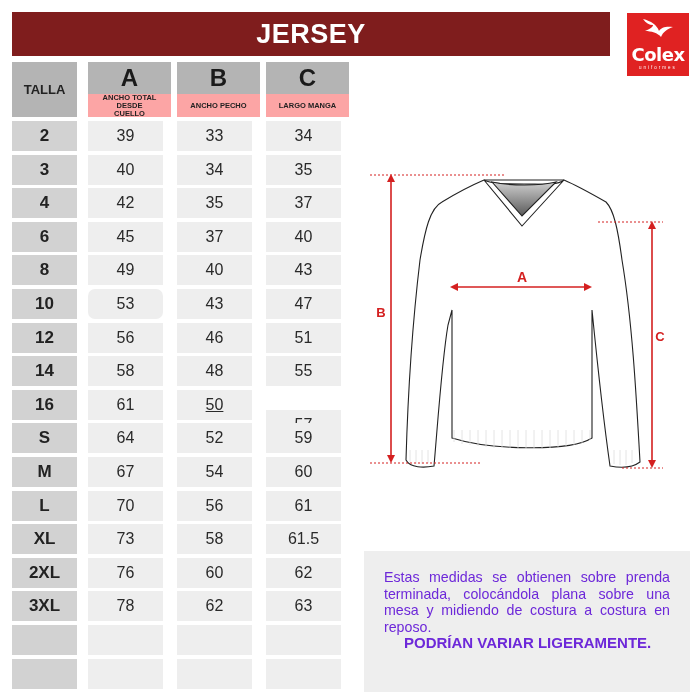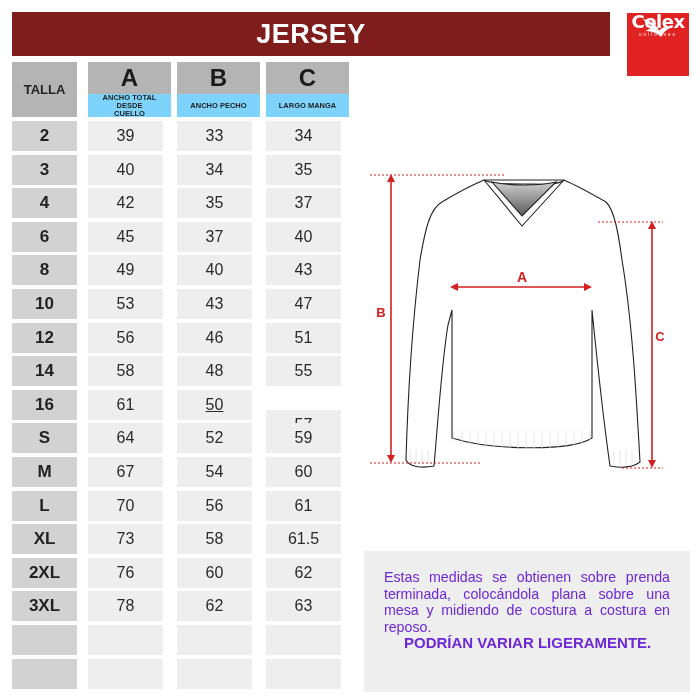--- a/index.html
+++ b/index.html
@@ -1,26 +1,26 @@
 <!DOCTYPE html>
 <html><head>
 <meta charset="utf-8">
 <style>
   * { box-sizing: border-box; margin: 0; padding: 0; }
   body { width: 700px; height: 700px; background: #ffffff; position: relative; overflow: hidden; font-family: "Liberation Sans", sans-serif; }
   .title-bar { position: absolute; left: 12px; top: 12px; width: 598px; height: 44px; background: #7f1d1d; color: #fff; font-weight: bold; font-size: 27px; display: flex; align-items: center; justify-content: center; letter-spacing: 0.5px; }
-  .logo { position: absolute; left: 627px; top: 13px; width: 62px; height: 63px; background: #e02222; display: flex; flex-direction: column; align-items: center; padding-bottom: 6px; }
+  .logo { position: absolute; left: 627px; top: 13px; width: 62px; height: 63px; background: #e02222; display: flex; flex-direction: column; align-items: center; justify-content: flex-end; padding-bottom: 6px; }
   .logo .name { color: #fff; font-weight: bold; font-size: 18px; line-height: 18px; font-family: "DejaVu Sans", sans-serif; letter-spacing: -0.5px; }
   .logo .sub { color: #fff; font-size: 4.5px; letter-spacing: 2px; margin-top: 1px; }
   .logo svg { position: absolute; top: 4px; left: 14px; }
 
   .cell { position: absolute; display: flex; align-items: center; justify-content: center; text-align: center; }
   .h-talla { left: 12px; top: 62px; width: 65px; height: 55px; background: #b4b4b4; font-weight: bold; font-size: 13px; color: #222; }
   .h-letter { top: 62px; height: 32px; background: #b4b4b4; font-weight: bold; font-size: 24px; color: #1a1a1a; }
-  .h-sub { top: 94px; height: 23px; background: #7dd3fc; font-weight: bold; font-size: 7.5px; line-height: 8px; color: #222; }
+  .h-sub { top: 94px; height: 23px; background: #fca5a5; font-weight: bold; font-size: 7.5px; line-height: 8px; color: #222; }
   .c-size { left: 12px; width: 65px; height: 30px; background: #d2d2d2; font-weight: bold; font-size: 17px; color: #222; }
   .c-val { width: 75px; height: 30px; background: #eeeeee; font-size: 16px; color: #2a2a2a; }
   .col-a { left: 88px; } .col-b { left: 177px; } .col-c { left: 266px; }
 
   .diagram { position: absolute; left: 370px; top: 160px; width: 320px; height: 320px; }
   .note { position: absolute; left: 364px; top: 551px; width: 326px; height: 141px; background: #eeeeee; padding: 18px 20px 0 20px; font-size: 14.2px; line-height: 16.5px; color: #6d28d9; text-align: justify; }
   .note .bold { font-weight: bold; font-size: 15px; margin-left: 20px; }
 </style>
 </head>
 <body>
@@ -61,21 +61,21 @@
       <div class="cell c-val col-c" style="top: 188px;">37</div>
       <div class="cell c-size" style="top: 222px;">6</div>
       <div class="cell c-val col-a" style="top: 222px;">45</div>
       <div class="cell c-val col-b" style="top: 222px;">37</div>
       <div class="cell c-val col-c" style="top: 222px;">40</div>
       <div class="cell c-size" style="top: 255px;">8</div>
       <div class="cell c-val col-a" style="top: 255px;">49</div>
       <div class="cell c-val col-b" style="top: 255px;">40</div>
       <div class="cell c-val col-c" style="top: 255px;">43</div>
       <div class="cell c-size" style="top: 289px;">10</div>
-      <div class="cell c-val col-a" style="top: 289px;">53</div>
+      <div class="cell c-val col-a" style="top: 289px; border-radius: 7px;">53</div>
       <div class="cell c-val col-b" style="top: 289px;">43</div>
       <div class="cell c-val col-c" style="top: 289px;">47</div>
       <div class="cell c-size" style="top: 323px;">12</div>
       <div class="cell c-val col-a" style="top: 323px;">56</div>
       <div class="cell c-val col-b" style="top: 323px;">46</div>
       <div class="cell c-val col-c" style="top: 323px;">51</div>
       <div class="cell c-size" style="top: 356px;">14</div>
       <div class="cell c-val col-a" style="top: 356px;">58</div>
       <div class="cell c-val col-b" style="top: 356px;">48</div>
       <div class="cell c-val col-c" style="top: 356px;">55</div>

